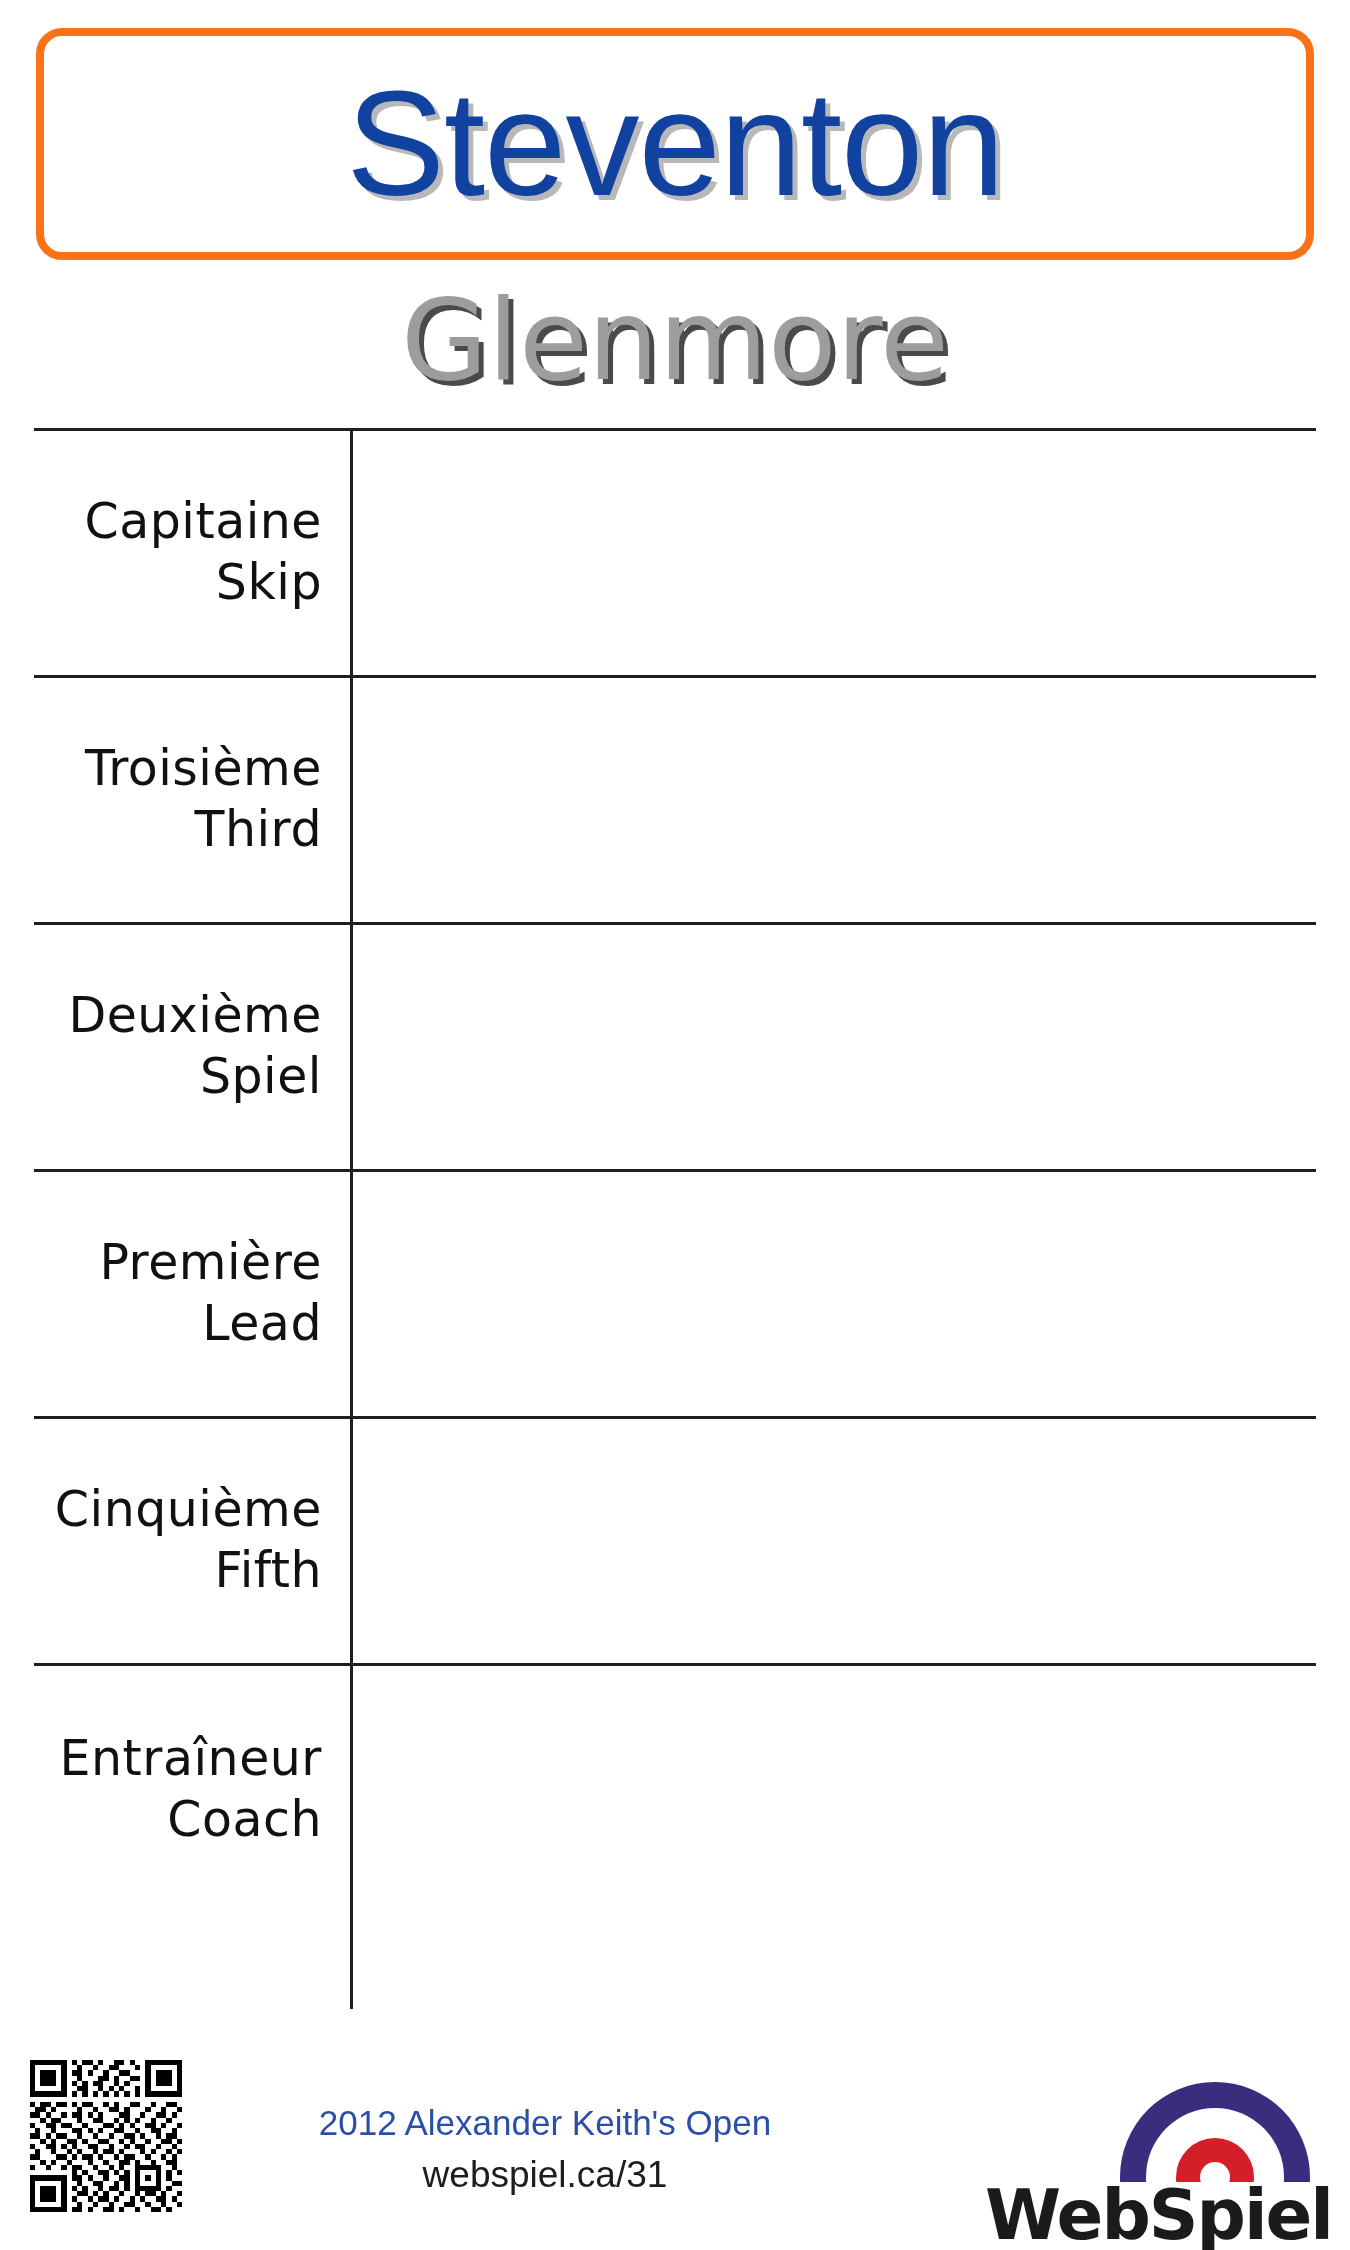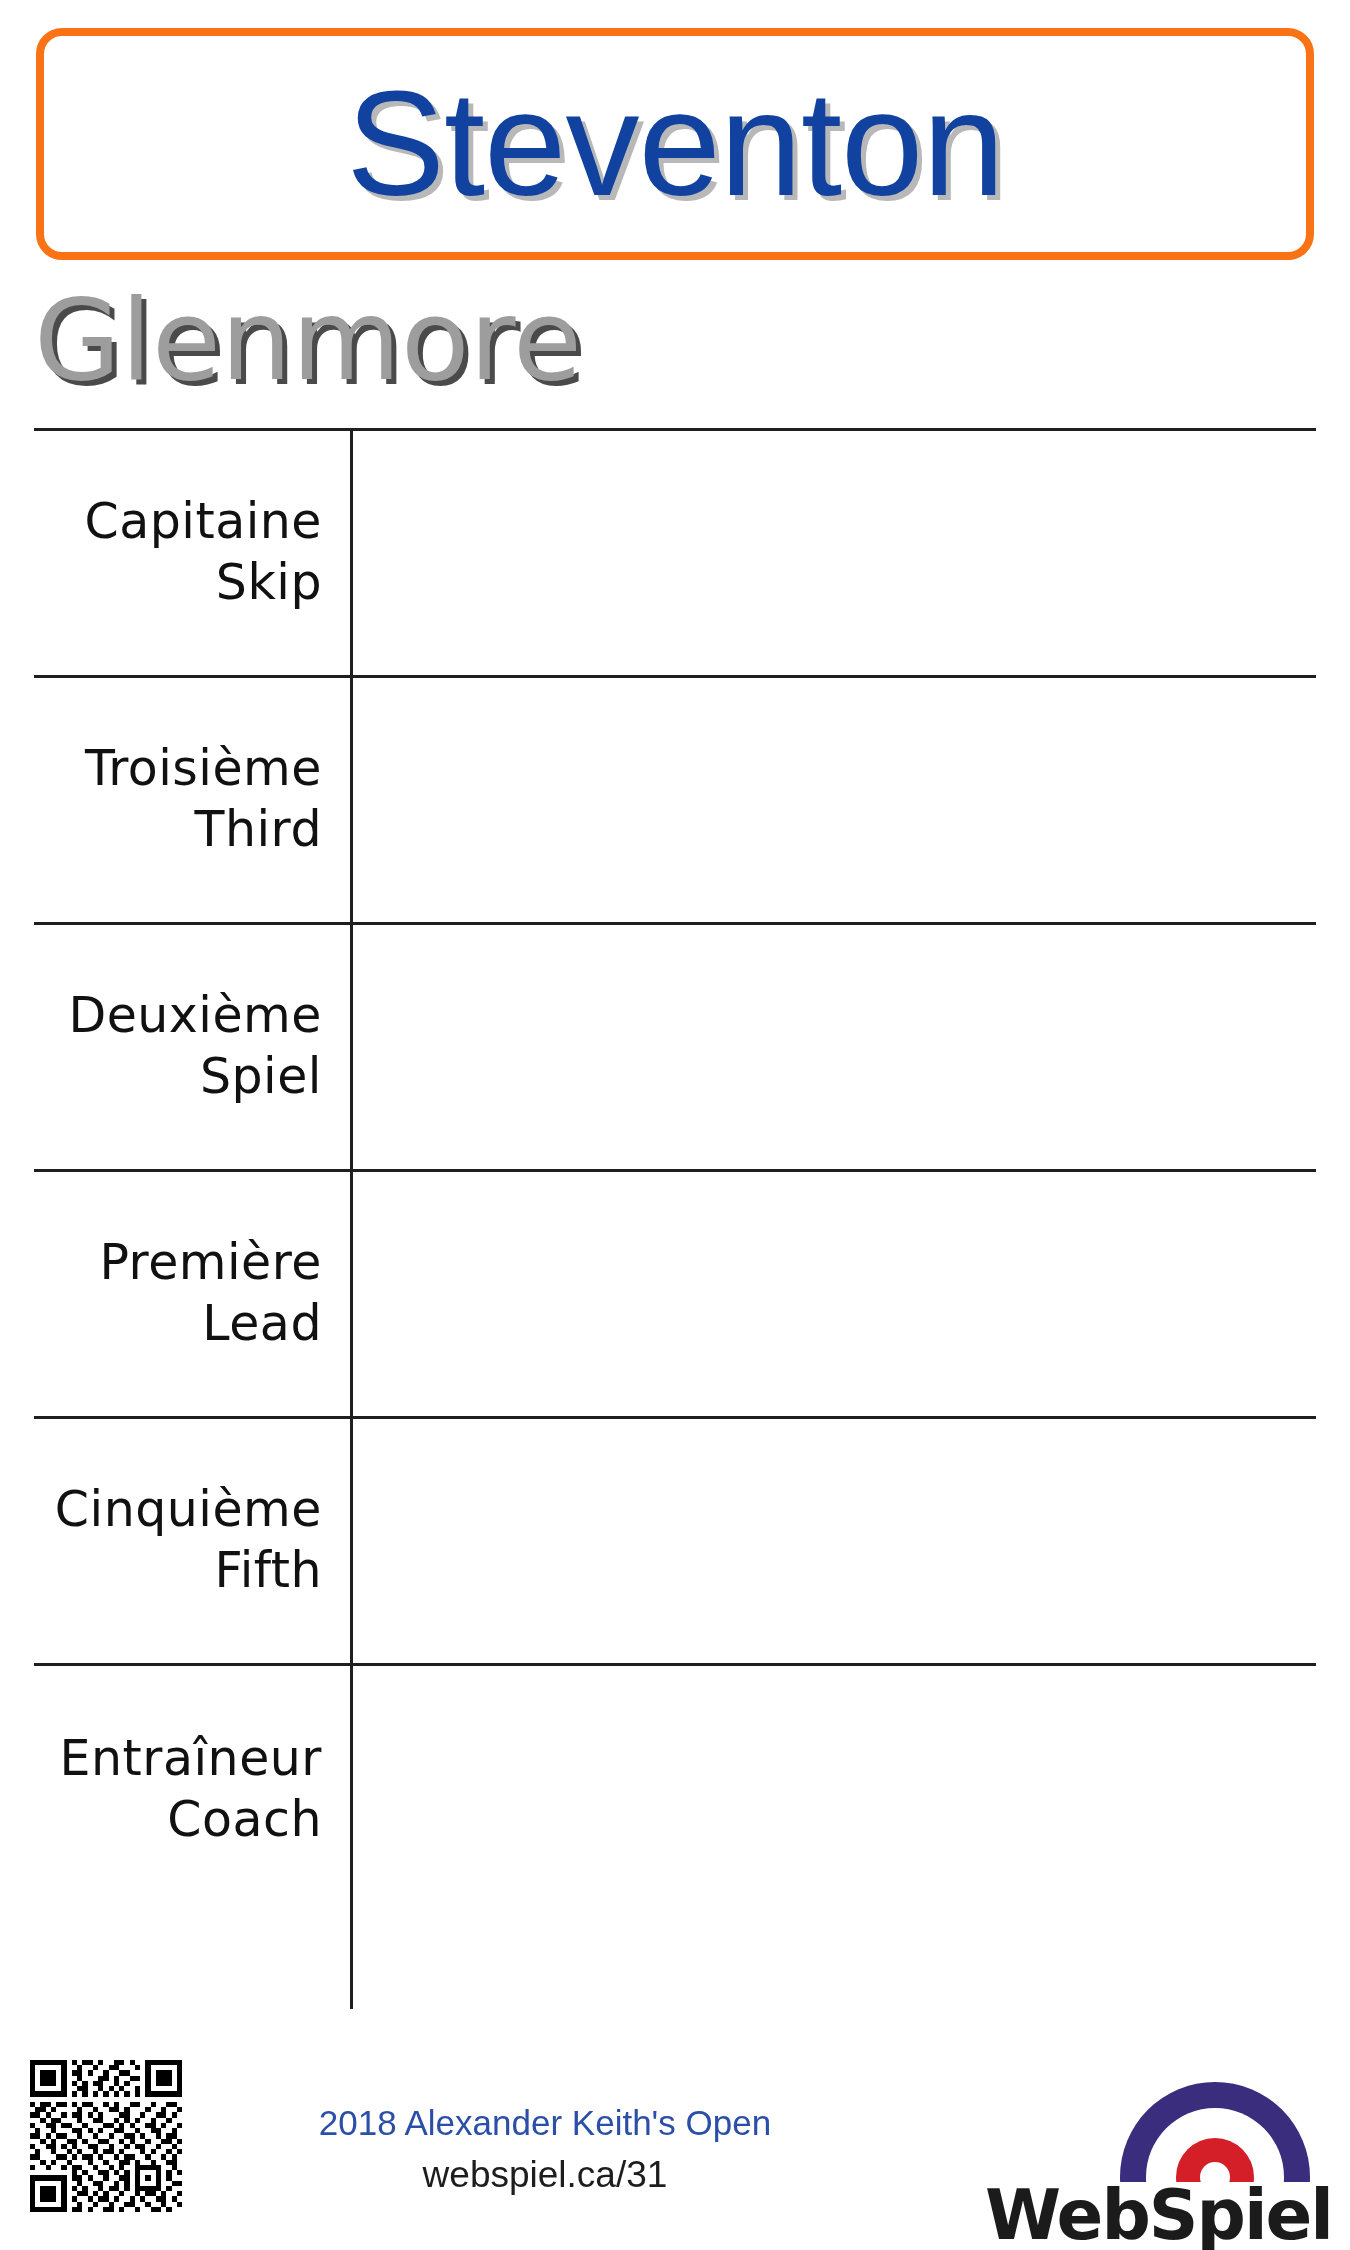--- a/index.html
+++ b/index.html
@@ -43,20 +43,21 @@
     letter-spacing: -1px;
     text-shadow: 5px 5px 0 #b8b8b8;
     white-space: nowrap;
   }
 
   
   .subtitle-wrap {
     height: 160px;
     display: flex;
     align-items: center;
+    justify-content: center;
   }
   .team-name {
     font-family: "DejaVu Sans", sans-serif;
     font-size: 112px;
     line-height: 1;
     font-weight: 400;
     color: #9d9d9d;
     text-shadow: 5px 5px 0 #4a4a4a;
     white-space: nowrap;
   }
@@ -518,21 +519,21 @@
           <rect x="14" y="28" width="2" height="1"></rect>
             <rect x="17" y="28" width="1" height="1"></rect>
           <rect x="20" y="28" width="1" height="1"></rect>
             <rect x="23" y="28" width="2" height="1"></rect>
           <rect x="26" y="28" width="1" height="1"></rect>
         </g>
       </svg>
     </div>
 
     <div class="footer-center">
-      <div class="event">2018 Alexander Keith's Open</div>
+      <div class="event">2012 Alexander Keith's Open</div>
       <div class="url">webspiel.ca/31</div>
     </div>
 
     <div class="logo">
       <div class="rings">
         <div class="ring-outer"></div>
         <div class="ring-white"></div>
         <div class="ring-red"></div>
         <div class="ring-button"></div>
       </div>

